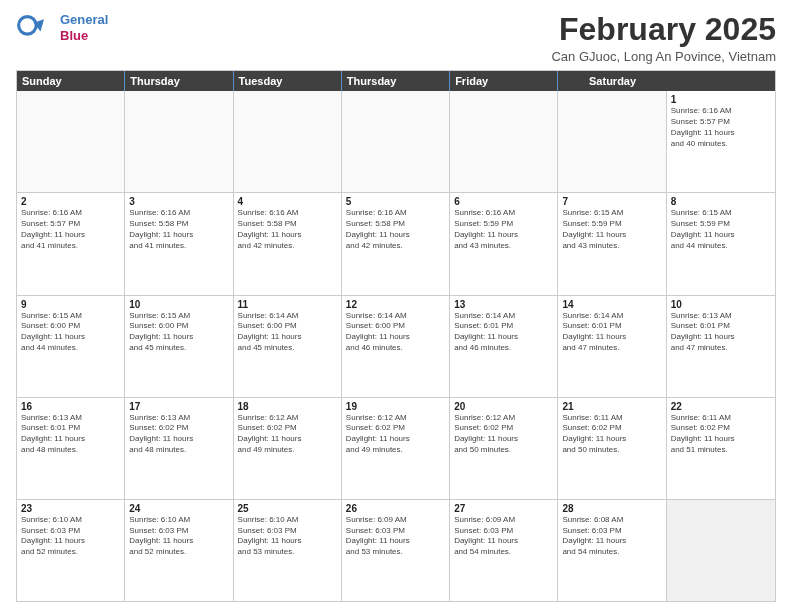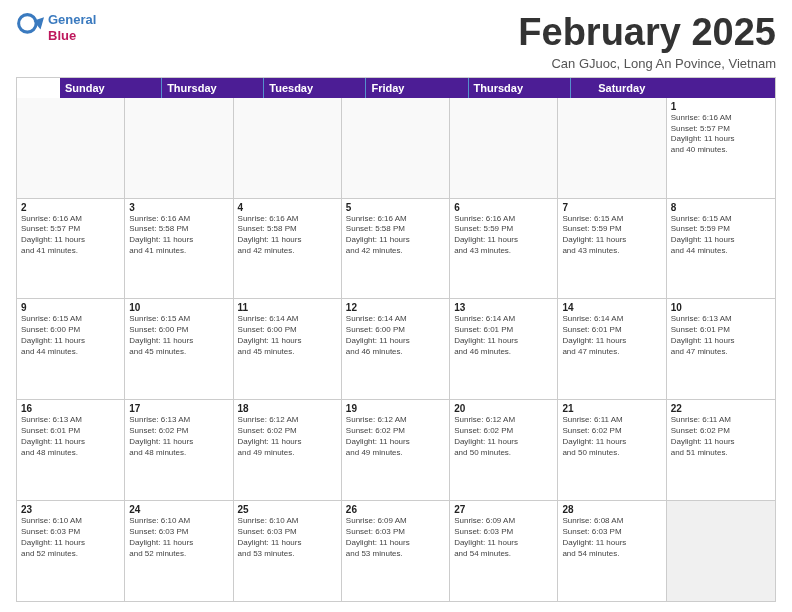--- a/index.html
+++ b/index.html
@@ -18,60 +18,60 @@
       flex-direction: column;
     }
     .header {
       display: flex;
       justify-content: space-between;
       align-items: flex-start;
       margin-bottom: 6px;
     }
     .logo {
       display: flex;
-      gap: 4px;
+      align-items: center;
+      gap: 16px;
     }
     .logo-text {
       font-size: 13px;
       font-weight: bold;
       color: #333;
       line-height: 1.2;
     }
     .logo-text span {
       color: #3a7abf;
     }
     .logo-icon {
       width: 28px;
       height: 28px;
     }
     .title-area {
       text-align: right;
     }
     .month-title {
-      font-size: 38px;
+      font-size: 32px;
       font-weight: bold;
       color: #333;
       line-height: 1.1;
     }
     .subtitle {
       font-size: 13px;
       color: #555;
       margin-top: 2px;
     }
     .calendar {
       flex: 1;
       display: flex;
       flex-direction: column;
       border: 1px solid #ccc;
     }
     .cal-header {
       display: grid;
       grid-template-columns: repeat(7, 1fr);
-      background: #4c1d95;
-      margin-left: 43px;
+      background: #404040;
     }
     .cal-header-cell {
       color: #fff;
       font-size: 11px;
       font-weight: bold;
       padding: 4px 5px;
       border-right: 1px solid #5590cc;
     }
     .cal-header-cell:last-child {
       border-right: none;
@@ -141,22 +141,22 @@
       <div class="month-title">February 2025</div>
       <div class="subtitle">Can GJuoc, Long An Povince, Vietnam</div>
     </div>
   </div>
 
   <div class="calendar">
     <div class="cal-header">
     <div class="cal-header-cell">Sunday</div>
         <div class="cal-header-cell">Thursday</div>
         <div class="cal-header-cell">Tuesday</div>
+        <div class="cal-header-cell">Thursday</div>
         <div class="cal-header-cell">Friday</div>
-        <div class="cal-header-cell">Thursday</div>
         <div class="cal-header-cell">Saturday</div>
       </div>
     <div class="cal-body">
     <div class="cal-row">
           <div class="cal-cell empty"></div>
           <div class="cal-cell empty"></div>
           <div class="cal-cell empty"></div>
           <div class="cal-cell empty"></div>
           <div class="cal-cell empty"></div>
           <div class="cal-cell empty"></div>

